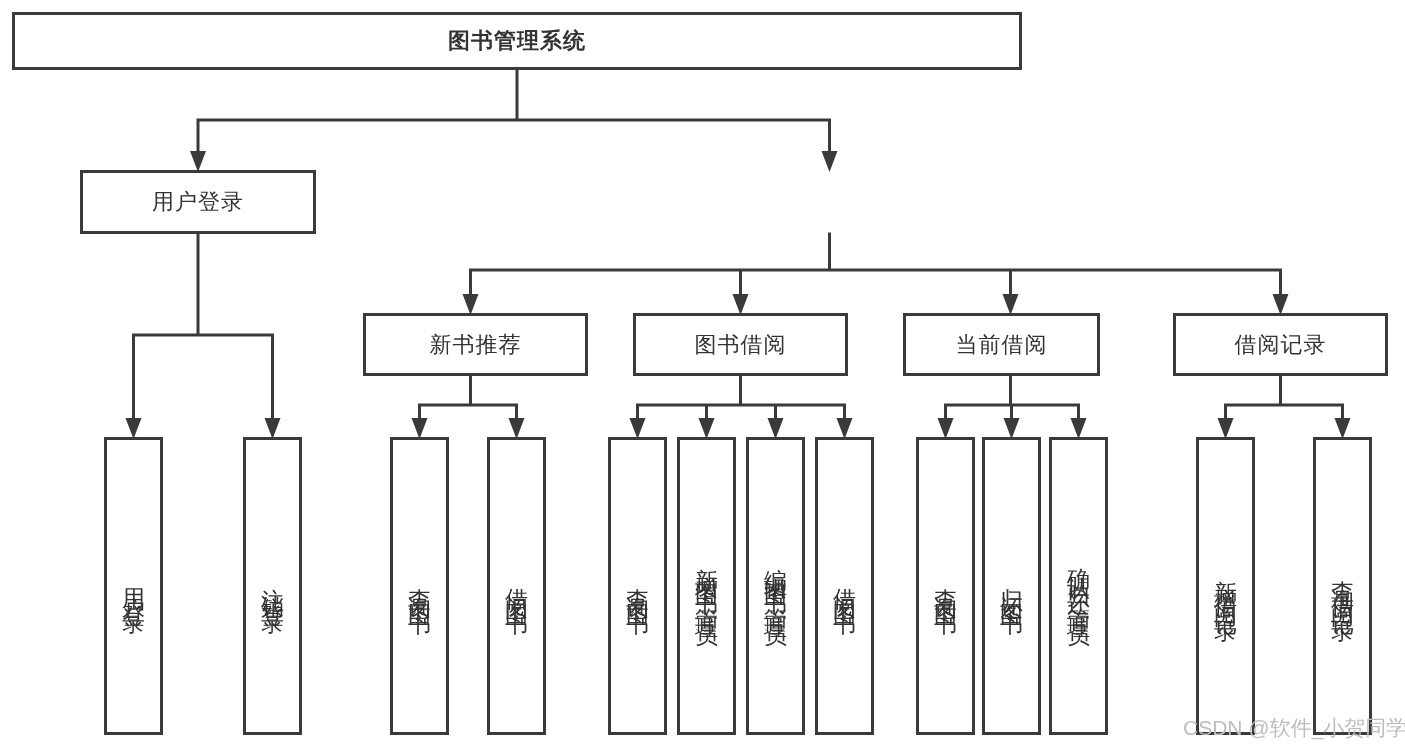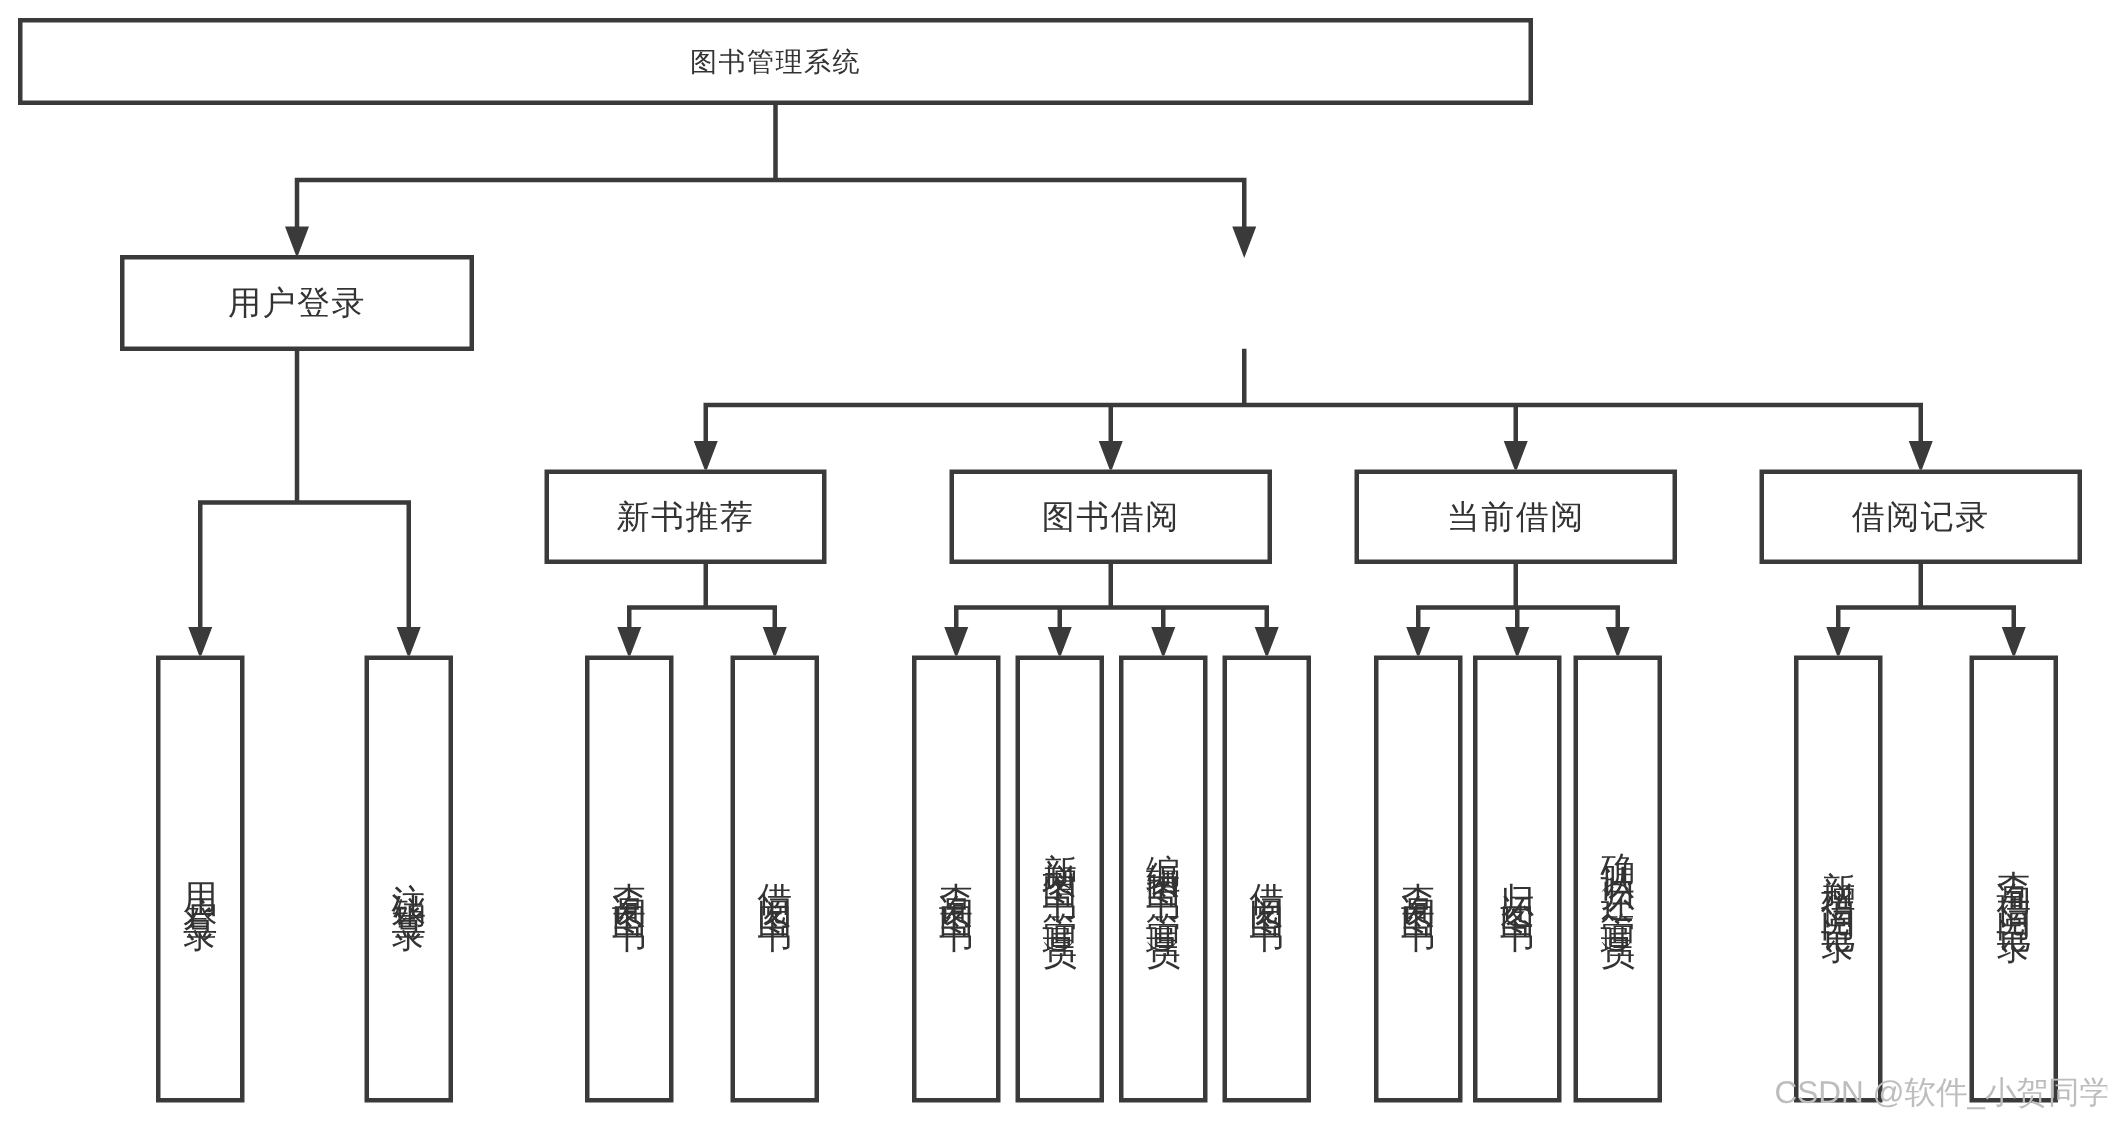--- a/index.html
+++ b/index.html
@@ -31,21 +31,22 @@
     align-items: center;
     justify-content: center;
     color: #333333;
   }
   .hbox .label {
     font-size: 22px;
     letter-spacing: 1px;
     white-space: nowrap;
   }
   .root .label {
-    font-size: 18px;
+    font-size: 22px;
+    font-weight: bold;
   }
   .vbox .label {
     writing-mode: vertical-rl;
     text-orientation: mixed;
     font-size: 23px;
     letter-spacing: 8px;
     line-height: 1;
   }
   .watermark {
     position: absolute;
@@ -117,27 +118,27 @@
   </svg>
 
   <div class="box hbox root" style="left:12px; top:12px; width:1010px; height:58px;">
     <span class="label">图书管理系统</span>
   </div>
 
   <div class="box hbox" style="left:80px; top:170px; width:236px; height:64px;">
     <span class="label">用户登录</span>
   </div>
 
-  <div class="box hbox" style="left:363px; top:313px; width:188px; height:63px;justify-content:center;">
+  <div class="box hbox" style="left:363px; top:313px; width:225px; height:63px;justify-content:center;">
     <span class="label">新书推荐</span>
   </div>
   <div class="box hbox" style="left:633px; top:313px; width:215px; height:63px;">
     <span class="label">图书借阅</span>
   </div>
-  <div class="box hbox" style="left:903px; top:313px; width:215px; height:63px;">
+  <div class="box hbox" style="left:903px; top:313px; width:197px; height:63px;">
     <span class="label">当前借阅</span>
   </div>
   <div class="box hbox" style="left:1173px; top:313px; width:215px; height:63px;">
     <span class="label">借阅记录</span>
   </div>
 
   <div class="box vbox" style="left:104px; top:437px; width:59px; height:298px;">
     <span class="label">用户登录</span>
   </div>
   <div class="box vbox" style="left:243px; top:437px; width:59px; height:298px;">

